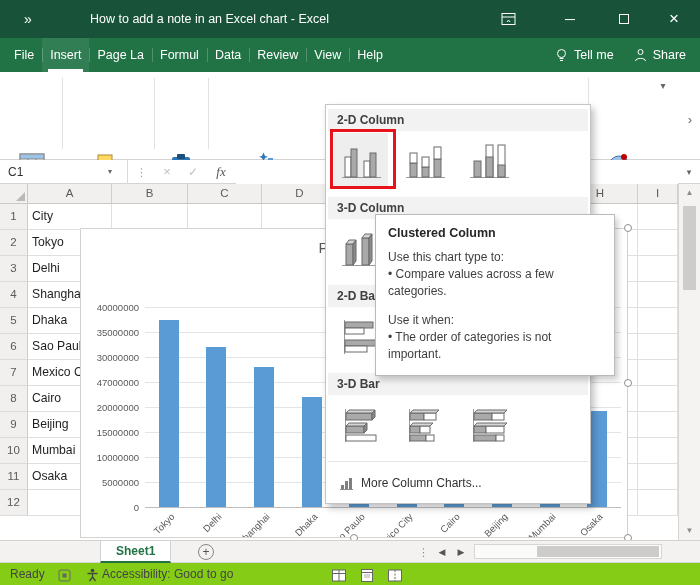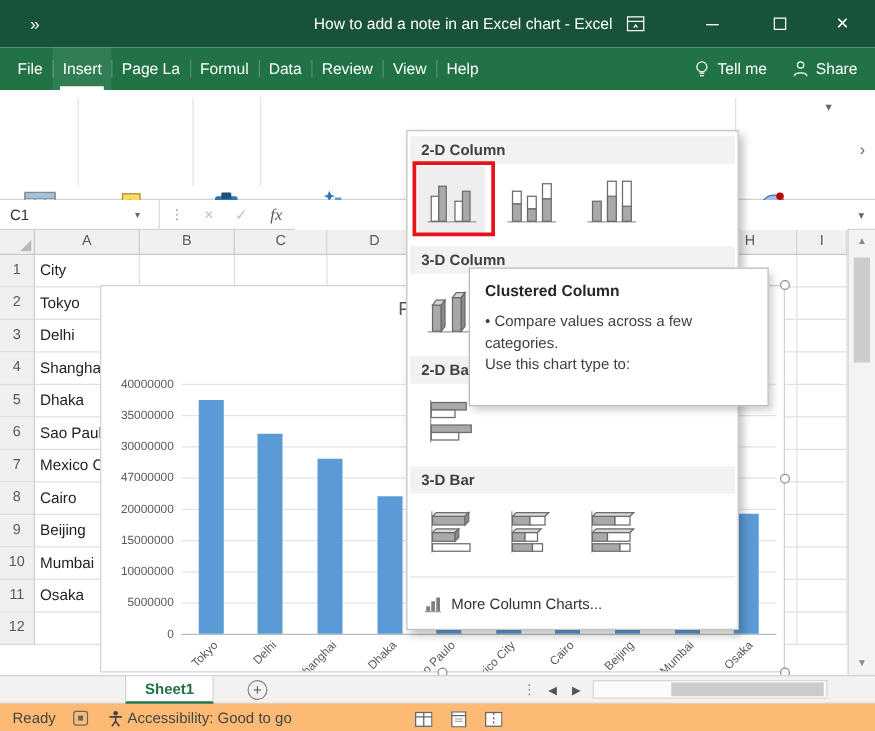--- a/index.html
+++ b/index.html
@@ -4,21 +4,21 @@
 <style>
   * { margin:0; padding:0; box-sizing:border-box; }
   html,body { background:#e8e8e8; }
   body { font-family:"Liberation Sans", sans-serif; }
   #app { position:relative; width:700px; height:585px; background:#fff; overflow:hidden; }
 
   
   #titlebar { position:absolute; left:0; top:0; width:700px; height:38px; background:#175239; }
   #qat { position:absolute; left:24px; top:0; height:38px; line-height:38px; color:#fff; font-size:14px; }
   #wintitle { position:absolute; left:90px; right:210px; top:0; height:38px; line-height:38px;
-              text-align:right; color:#fff; font-size:12.5px; white-space:nowrap; overflow:hidden; }
+              text-align:left; color:#fff; font-size:12.5px; white-space:nowrap; overflow:hidden; }
   .win-btn { position:absolute; top:0; width:44px; height:38px; display:flex; align-items:center; justify-content:center; color:#fff; }
   #btn-ribbonopts { left:486px; } #btn-min { left:548px; font-size:14px; }
   #btn-max { left:602px; } #btn-close { left:652px; font-size:17px; }
   #max-glyph { width:10px; height:10px; border:1px solid #fff; }
 
   
   #tabrow { position:absolute; left:0; top:38px; width:700px; height:34px; background:#217346; display:flex; align-items:stretch; padding-left:6px; }
   #tabs { display:flex; }
   .rtab { position:relative; padding:0 8px; line-height:34px; color:#fff; font-size:12.5px; white-space:nowrap; }
   .rtab:not(:first-child)::before { content:""; position:absolute; left:0; top:10px; bottom:10px; width:1px; background:rgba(255,255,255,.22); }
@@ -105,21 +105,21 @@
               border-bottom:2px solid #217346; color:#217346; font-weight:bold; font-size:12px; line-height:20px; padding:0 15px; }
   #addsheet { position:absolute; left:198px; top:3px; width:16px; height:16px; border:1px solid #878787; border-radius:50%;
               color:#555; font-size:12px; line-height:14px; text-align:center; }
   #st-dots { position:absolute; left:418px; top:0; line-height:22px; color:#888; font-size:11px; }
   #st-left { position:absolute; left:433px; top:0; width:18px; text-align:center; line-height:22px; color:#555; font-size:9px; }
   #st-right { position:absolute; left:452px; top:0; width:18px; text-align:center; line-height:22px; color:#555; font-size:9px; }
   #hscroll { position:absolute; left:474px; top:3px; width:188px; height:15px; background:#fbfbfa; border:1px solid #d8d6d4; }
   #hthumb { position:absolute; left:62px; top:1px; bottom:1px; right:2px; background:#cdcccb; }
 
   
-  #statusbar { position:absolute; left:0; top:562px; width:700px; height:23px; background:#fdba74; border-top:1px solid #d6d4d2; }
+  #statusbar { position:absolute; left:0; top:562px; width:700px; height:23px; background:#84cc16; border-top:1px solid #d6d4d2; }
   #sb-ready { position:absolute; left:10px; line-height:23px; font-size:12px; color:#444; }
   #sb-macro { position:absolute; left:58px; top:5px; }
   #sb-access { position:absolute; left:86px; top:5px; }
   #sb-access-text { position:absolute; left:102px; line-height:23px; font-size:12px; color:#444; }
   .viewbtn { position:absolute; top:4px; width:18px; height:16px; display:flex; align-items:center; justify-content:center; }
   #vb-normal { left:330px; } #vb-layout { left:358px; } #vb-break { left:386px; }
 </style>
 </head>
 <body>
 
@@ -630,23 +630,25 @@
         </svg>
       <span>More Column Charts...</span>
     </div>
 
     <div id="redbox"></div>
   </div>
 
   <div id="tooltip">
     <div class="tt-title">Clustered Column</div>
     <div id="tooltip-lines">
+        <div class="tt-line">Use this chart type to:</div>
         <div class="tt-line">• Compare values across a few categories.</div>
-        <div class="tt-line">Use this chart type to:</div>
         <div class="tt-line empty"></div>
+        <div class="tt-line">Use it when:</div>
+        <div class="tt-line">• The order of categories is not important.</div>
       </div>
   </div>
 
   <div id="sheettabs">
     <div id="sheettab">Sheet1</div>
     <div id="addsheet">+</div>
     <span id="st-dots">⋮</span>
     <span id="st-left">◀</span>
     <span id="st-right">▶</span>
     <div id="hscroll">

